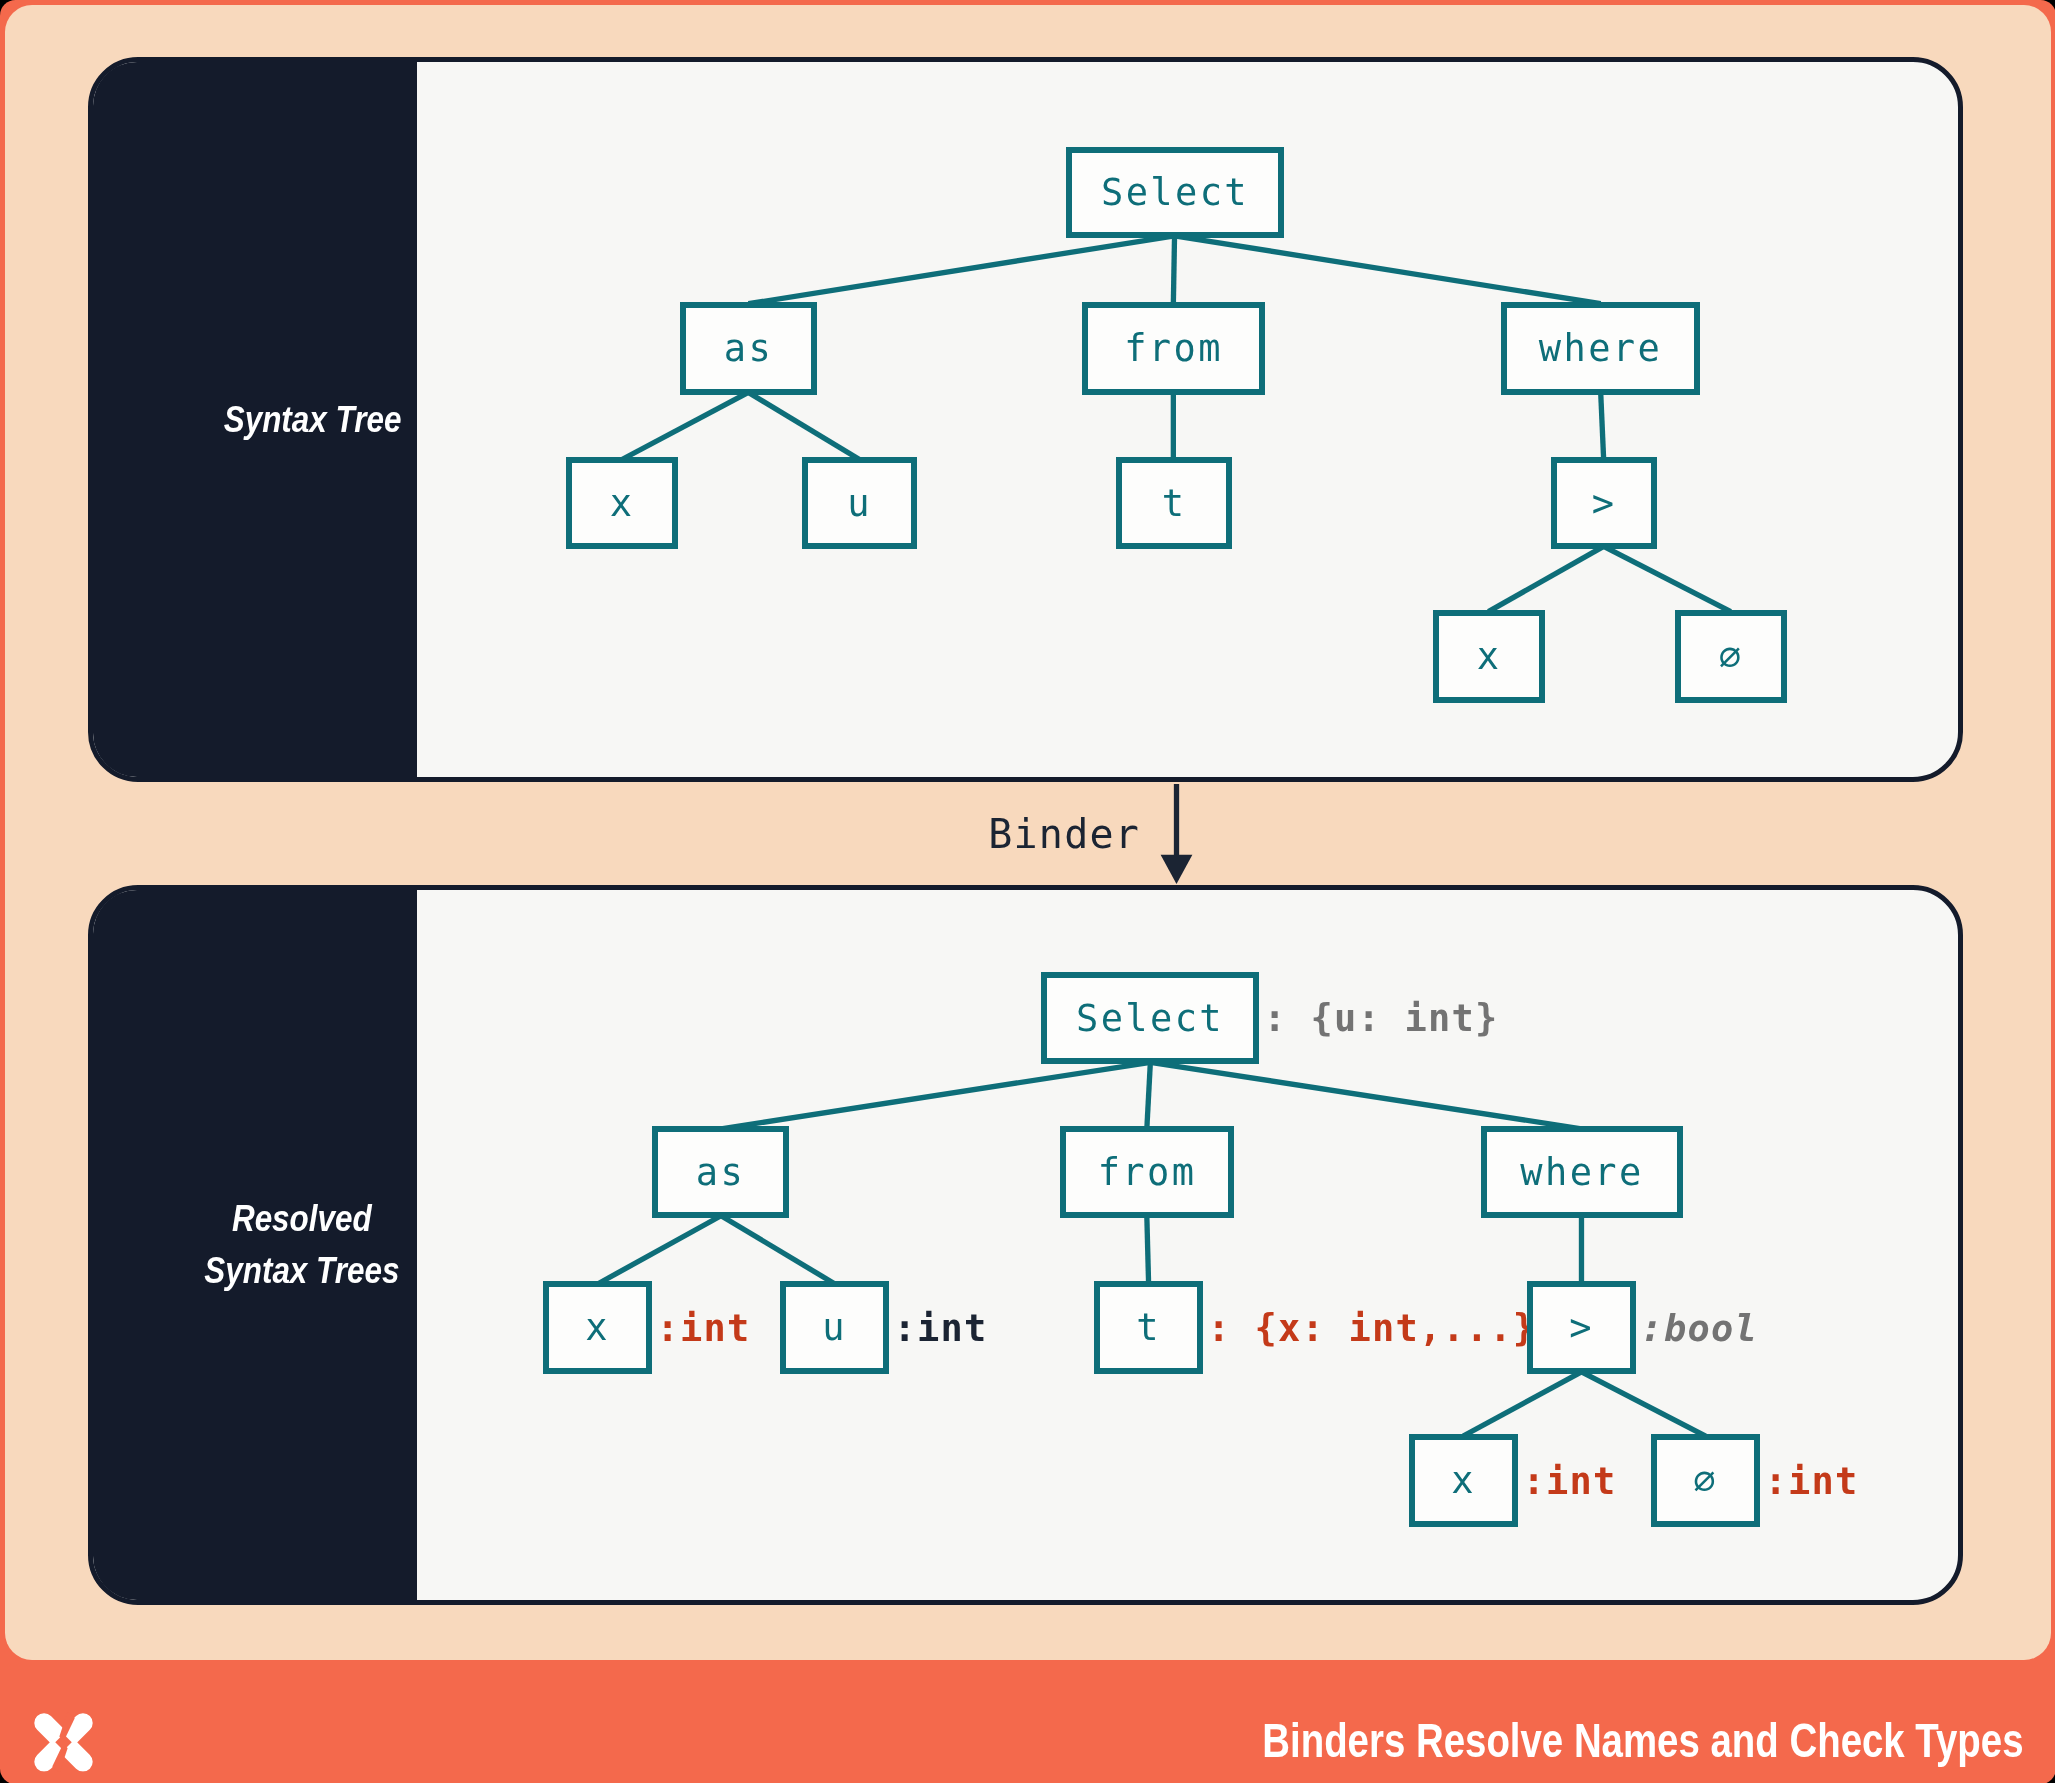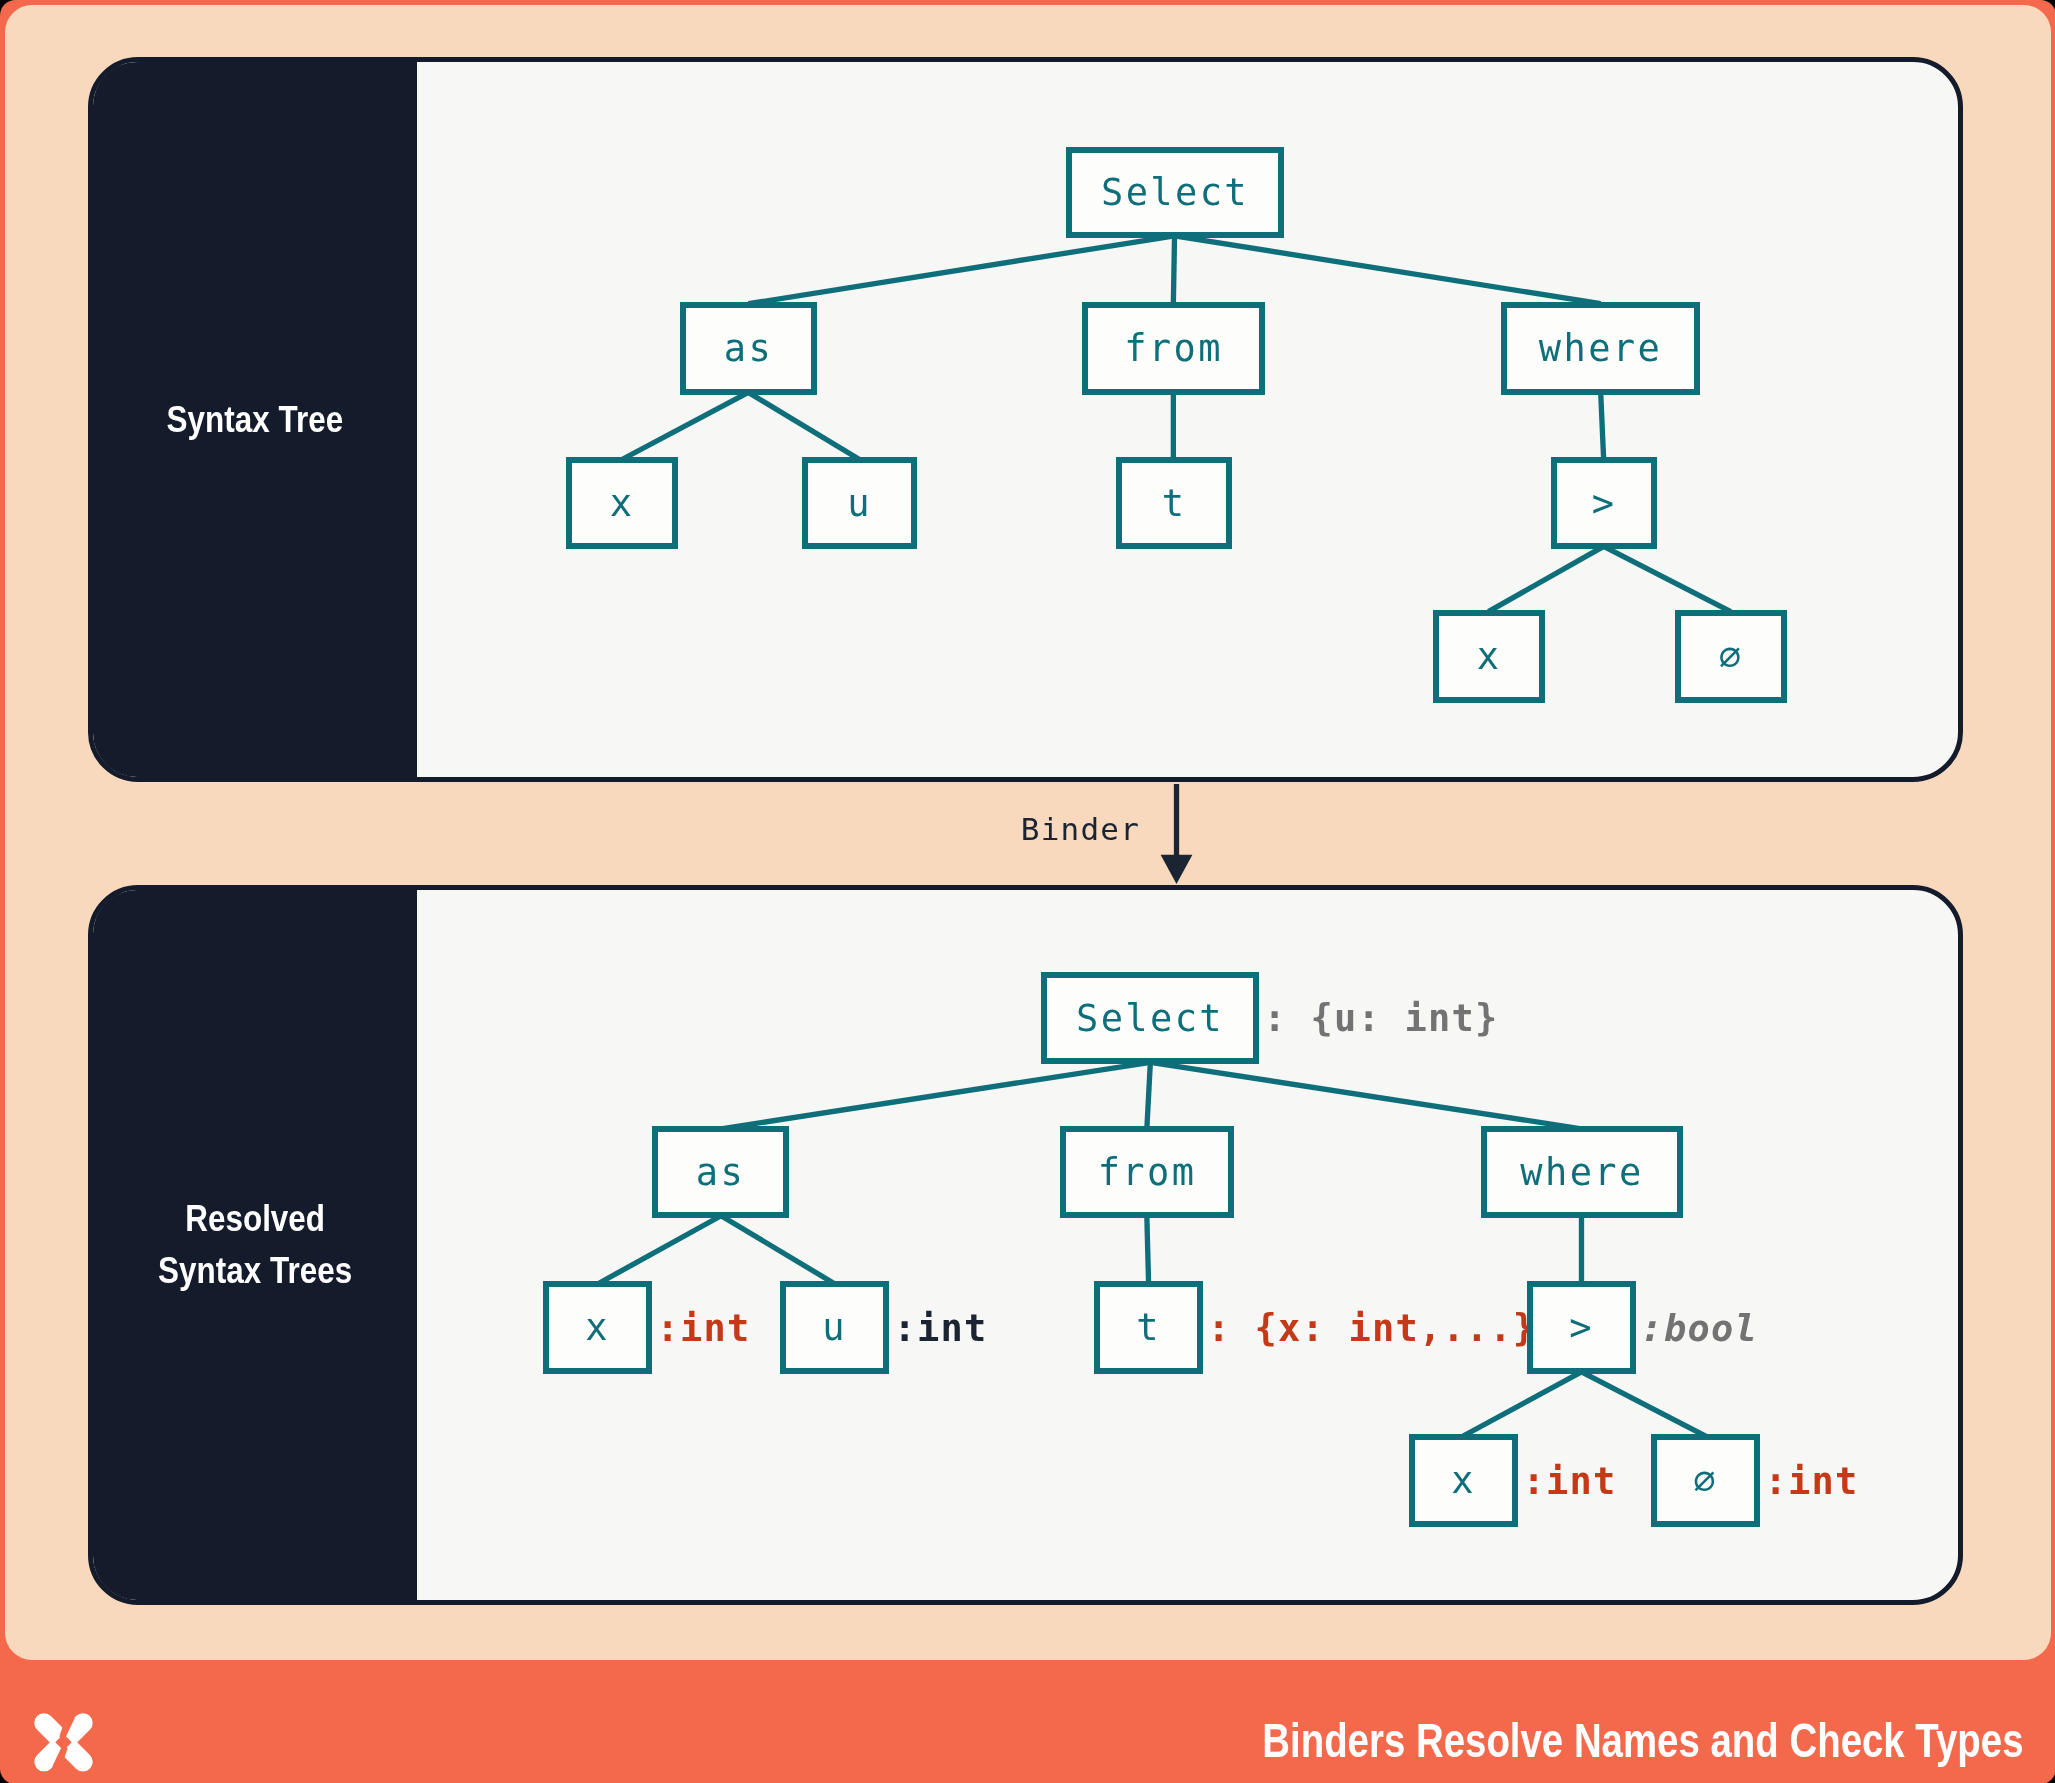--- a/index.html
+++ b/index.html
@@ -6,32 +6,32 @@
   body{width:2056px;height:1784px;position:relative;overflow:hidden;
        font-family:"DejaVu Sans Mono",monospace;}
   .canvas{position:absolute;left:0;top:0;width:2056px;height:1784px;
           background:var(--orange,#f4694c);border-radius:15.4px;overflow:hidden;}
   .peach{position:absolute;left:5.3px;top:5.3px;right:5.3px;bottom:124px;
          background:var(--peach,#f8d9bd);border-radius:27px;}
   .panel{position:absolute;background:var(--panelbg,#f7f7f5);
          border:5.3px solid var(--navy,#141b2b);border-radius:50px;box-sizing:border-box;}
   .sidebar{position:absolute;left:0;top:0;bottom:0;width:324px;
            background:var(--navy,#141b2b);border-radius:44px 0 0 44px;
-           display:flex;align-items:center;justify-content:center;}
+           display:flex;align-items:center;justify-content:flex-end;font-style:italic;}
   .sidebar-label{color:#fff;font-family:"Liberation Sans",sans-serif;font-weight:bold;
                  font-size:37px;line-height:52px;text-align:center;
                  transform:scaleX(0.85);white-space:nowrap;}
   .edges{position:absolute;left:0;top:0;}
   .node{position:absolute;background:#fdfdfc;border:6px solid var(--teal,#0e6e79);
         box-sizing:border-box;display:flex;align-items:center;justify-content:center;}
   .node .lbl{color:var(--teal,#0e6e79);font-size:37px;letter-spacing:2.4px;white-space:nowrap;}
   .node .ann{position:absolute;left:calc(100% + 10.6px);top:50%;transform:translateY(-50%);
              font-weight:bold;font-size:37px;letter-spacing:1.2px;white-space:nowrap;}
   .binder-svg{position:absolute;}
-  .binder-label{position:absolute;color:var(--dark,#1b2433);font-size:31px;
+  .binder-label{position:absolute;color:var(--dark,#1b2433);font-size:40px;
                 letter-spacing:1.2px;white-space:nowrap;}
   .footer{position:absolute;left:0;right:0;bottom:0;height:89px;
           display:flex;align-items:center;}
   .footer-logo{position:absolute;left:34px;top:50%;transform:translateY(-46%);}
   .footer-title{position:absolute;right:33px;top:50%;transform:translateY(-50%) scaleX(0.8);
                 transform-origin:right center;color:#fff;
                 font-family:"Liberation Sans",sans-serif;font-weight:bold;font-size:48px;
                 white-space:nowrap;}
 </style>
 </head>

